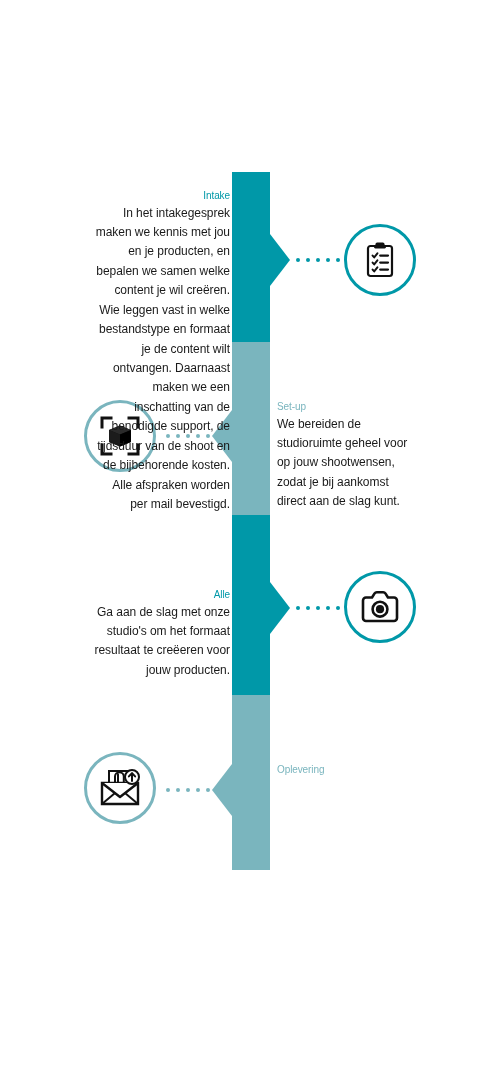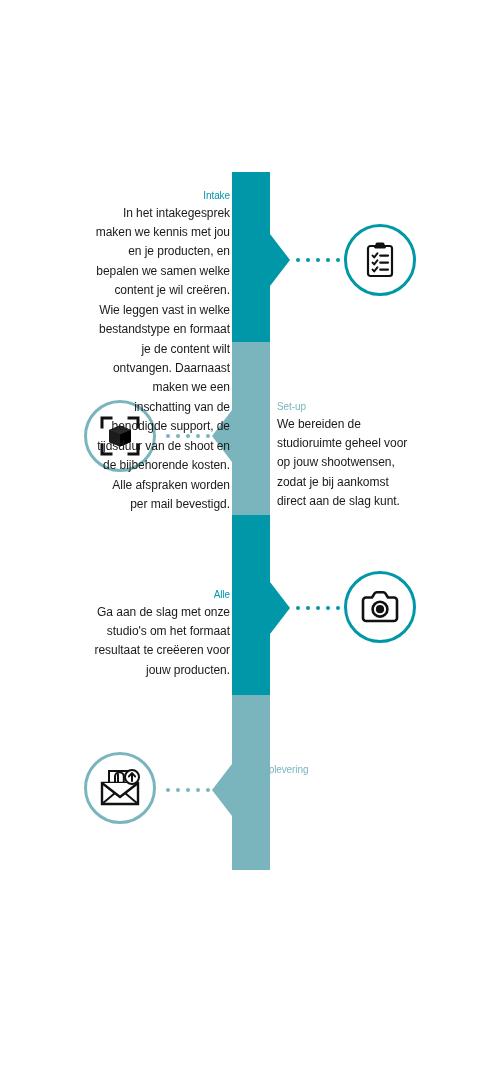--- a/index.html
+++ b/index.html
@@ -244,17 +244,17 @@
   <div class="text-block text-left-aligned" style="left:277px; top:401px;">
     <div class="section-title title-light">Set-up</div>
     <div class="section-body">We bereiden de studioruimte geheel voor op jouw shootwensen, zodat je bij aankomst direct aan de slag kunt.</div>
   </div>
 
   <div class="text-block text-right-aligned" style="left:94px; top:589px;">
     <div class="section-title title-dark">Alle</div>
     <div class="section-body">Ga aan de slag met onze studio's om het formaat resultaat te creëeren voor jouw producten.</div>
   </div>
 
-  <div class="text-block text-left-aligned" style="left:261px; top:764px;">
+  <div class="text-block text-left-aligned" style="left:277px; top:764px;">
     <div class="section-title title-light">Oplevering</div>
   </div>
 
 </div>
 
 </body></html>

